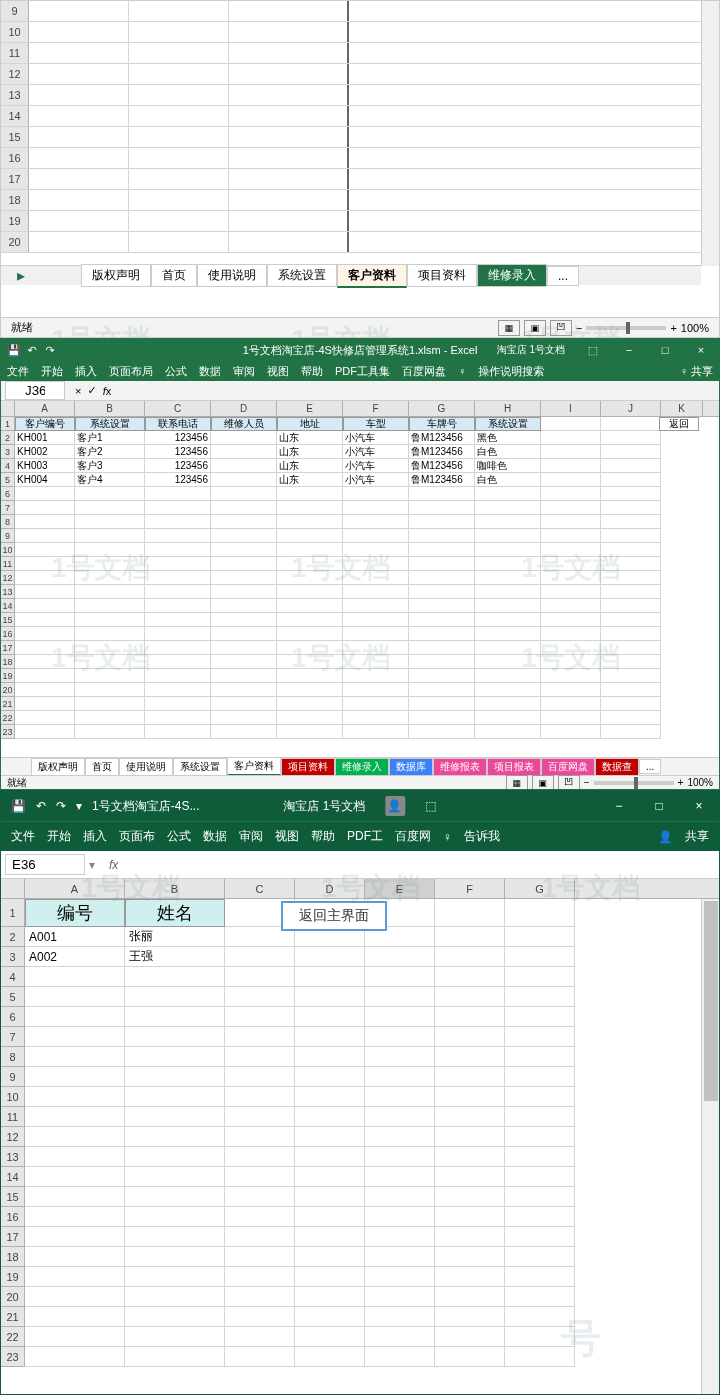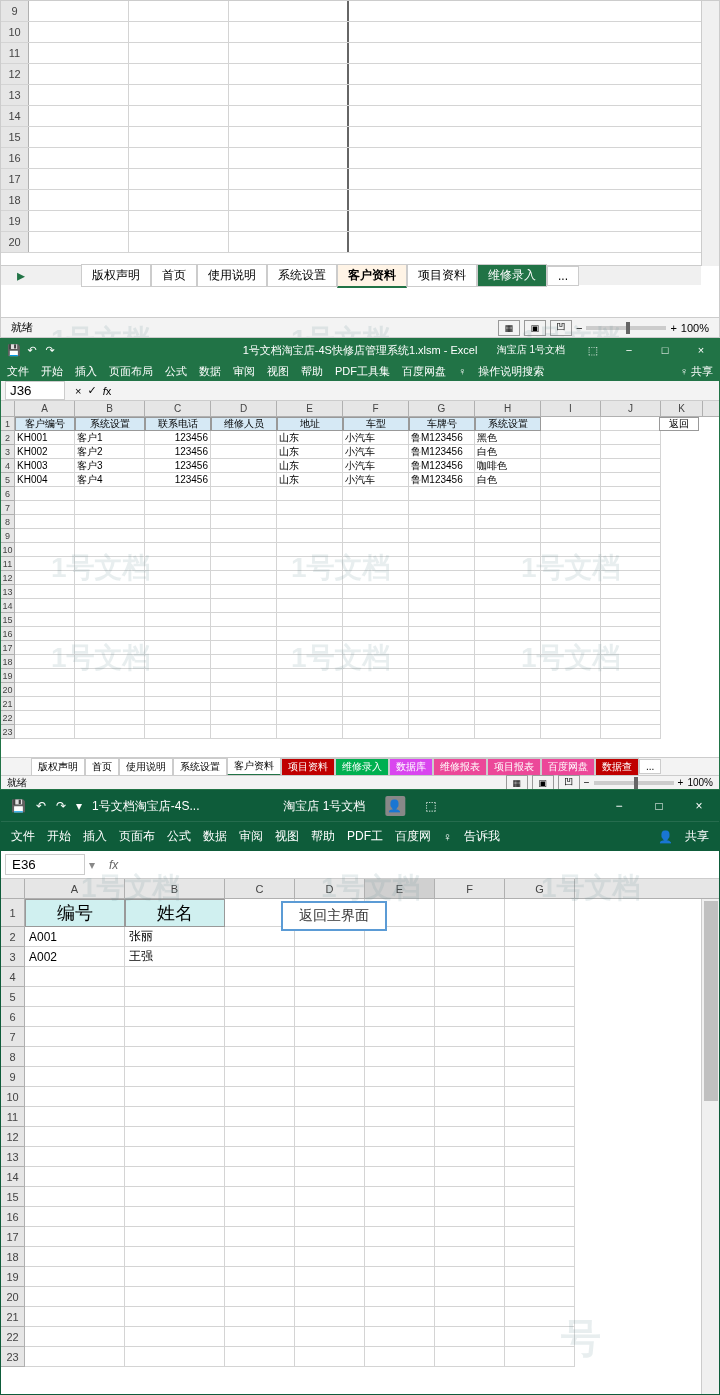--- a/index.html
+++ b/index.html
@@ -34,42 +34,42 @@
 .section2 { height: 452px; background: #fff; position: relative; border: 1px solid #217346; overflow: hidden; }
 .s2-titlebar { height: 22px; background: #217346; color: #fff; display: flex; align-items: center; justify-content: center; font-size: 11px; position: relative; }
 .s2-title-left { position: absolute; left: 6px; display: flex; gap: 4px; align-items: center; }
 .s2-title-right { position: absolute; right: 0; display: flex; align-items: center; gap: 0; }
 .s2-win-btn { width: 36px; height: 22px; display: flex; align-items: center; justify-content: center; color: #fff; font-size: 11px; }
 .s2-icon { width: 14px; height: 14px; display: inline-flex; align-items: center; justify-content: center; font-size: 11px; }
 .s2-ribbon { height: 20px; background: #217346; display: flex; align-items: center; padding: 0 6px; gap: 12px; font-size: 11px; color: #fff; }
 .s2-ribbon-item { cursor: pointer; }
 .s2-ribbon-right { margin-left: auto; }
 .s2-namebox-row { height: 20px; background: #f3f3f3; display: flex; align-items: center; border-bottom: 1px solid #ccc; font-size: 11px; }
-.s2-namebox { width: 60px; border: 1px solid #ccc; padding: 1px 4px; background: #fff; margin-left: 4px; }
+.s2-namebox { width: 60px; border: 1px solid #ccc; padding: 1px 19px; background: #fff; margin-left: 4px; }
 .s2-fx { margin-left: 10px; display: flex; gap: 6px; align-items: center; }
 .s2-colheaders { display: flex; height: 16px; background: #e6e6e6; border-bottom: 1px solid #b0b0b0; font-size: 10px; }
 .s2-colh { border-right: 1px solid #b0b0b0; display: flex; align-items: center; justify-content: center; color: #444; }
 .s2-ch-corner { width: 14px; }
 .s2-ch-a { width: 60px; } .s2-ch-b { width: 70px; } .s2-ch-c { width: 66px; }
 .s2-ch-d { width: 66px; } .s2-ch-e { width: 66px; } .s2-ch-f { width: 66px; }
 .s2-ch-g { width: 66px; } .s2-ch-h { width: 66px; } .s2-ch-i { width: 60px; }
 .s2-ch-j { width: 60px; } .s2-ch-k { width: 42px; }
 .s2-body { position: relative; }
 .s2-row { display: flex; height: 14px; font-size: 10px; }
 .s2-rh { width: 14px; background: #e6e6e6; border-right: 1px solid #b0b0b0; border-bottom: 1px solid #b0b0b0; display: flex; align-items: center; justify-content: center; color: #444; font-size: 9px; }
 .s2-cell { border-right: 1px solid #d4d4d4; border-bottom: 1px solid #d4d4d4; padding: 0 2px; overflow: hidden; white-space: nowrap; display: flex; align-items: center; }
 .s2-cell.hdr { background: #d6e9f5; font-weight: normal; justify-content: center; border: 1px solid #999; }
 .s2-cell.num { justify-content: flex-end; }
 .s2-btn-return { position: absolute; right: 20px; top: 0; width: 40px; height: 14px; border: 1px solid #999; background: #fff; font-size: 10px; display: flex; align-items: center; justify-content: center; }
 .s2-tabs-row { height: 18px; background: #f3f3f3; display: flex; align-items: center; font-size: 10px; border-top: 1px solid #ccc; padding-left: 30px; gap: 0; position: absolute; bottom: 14px; left: 0; right: 0; }
 .s2-tab { padding: 1px 6px; border: 1px solid #ccc; background: #fff; font-size: 10px; white-space: nowrap; }
 .s2-tab.active { border-bottom: 2px solid #217346; }
 .s2-tab.red { background: #c00000; color: #fff; }
 .s2-tab.green { background: #00b050; color: #fff; }
-.s2-tab.black { background: #d946ef; color: #fff; }
+.s2-tab.black { background: #3b82f6; color: #fff; }
 .s2-tab.blue { background: #ec4899; color: #fff; }
 .s2-status { position: absolute; bottom: 0; left: 0; right: 0; height: 14px; background: #f3f3f3; display: flex; align-items: center; justify-content: space-between; padding: 0 6px; font-size: 10px; border-top: 1px solid #ccc; }
 
 
 .section3 { height: 605px; background: #fff; position: relative; border: 1px solid #0e5c3a; overflow: hidden; }
 .s3-titlebar { height: 30px; background: #0e5c3a; color: #fff; display: flex; align-items: center; font-size: 12px; position: relative; padding: 0 10px; }
 .s3-title-left { display: flex; gap: 10px; align-items: center; }
 .s3-title-center { position: absolute; left: 50%; transform: translateX(-50%); display: flex; gap: 20px; align-items: center; }
 .s3-title-right { position: absolute; right: 0; display: flex; }
 .s3-win-btn { width: 40px; height: 30px; display: flex; align-items: center; justify-content: center; color: #fff; }

